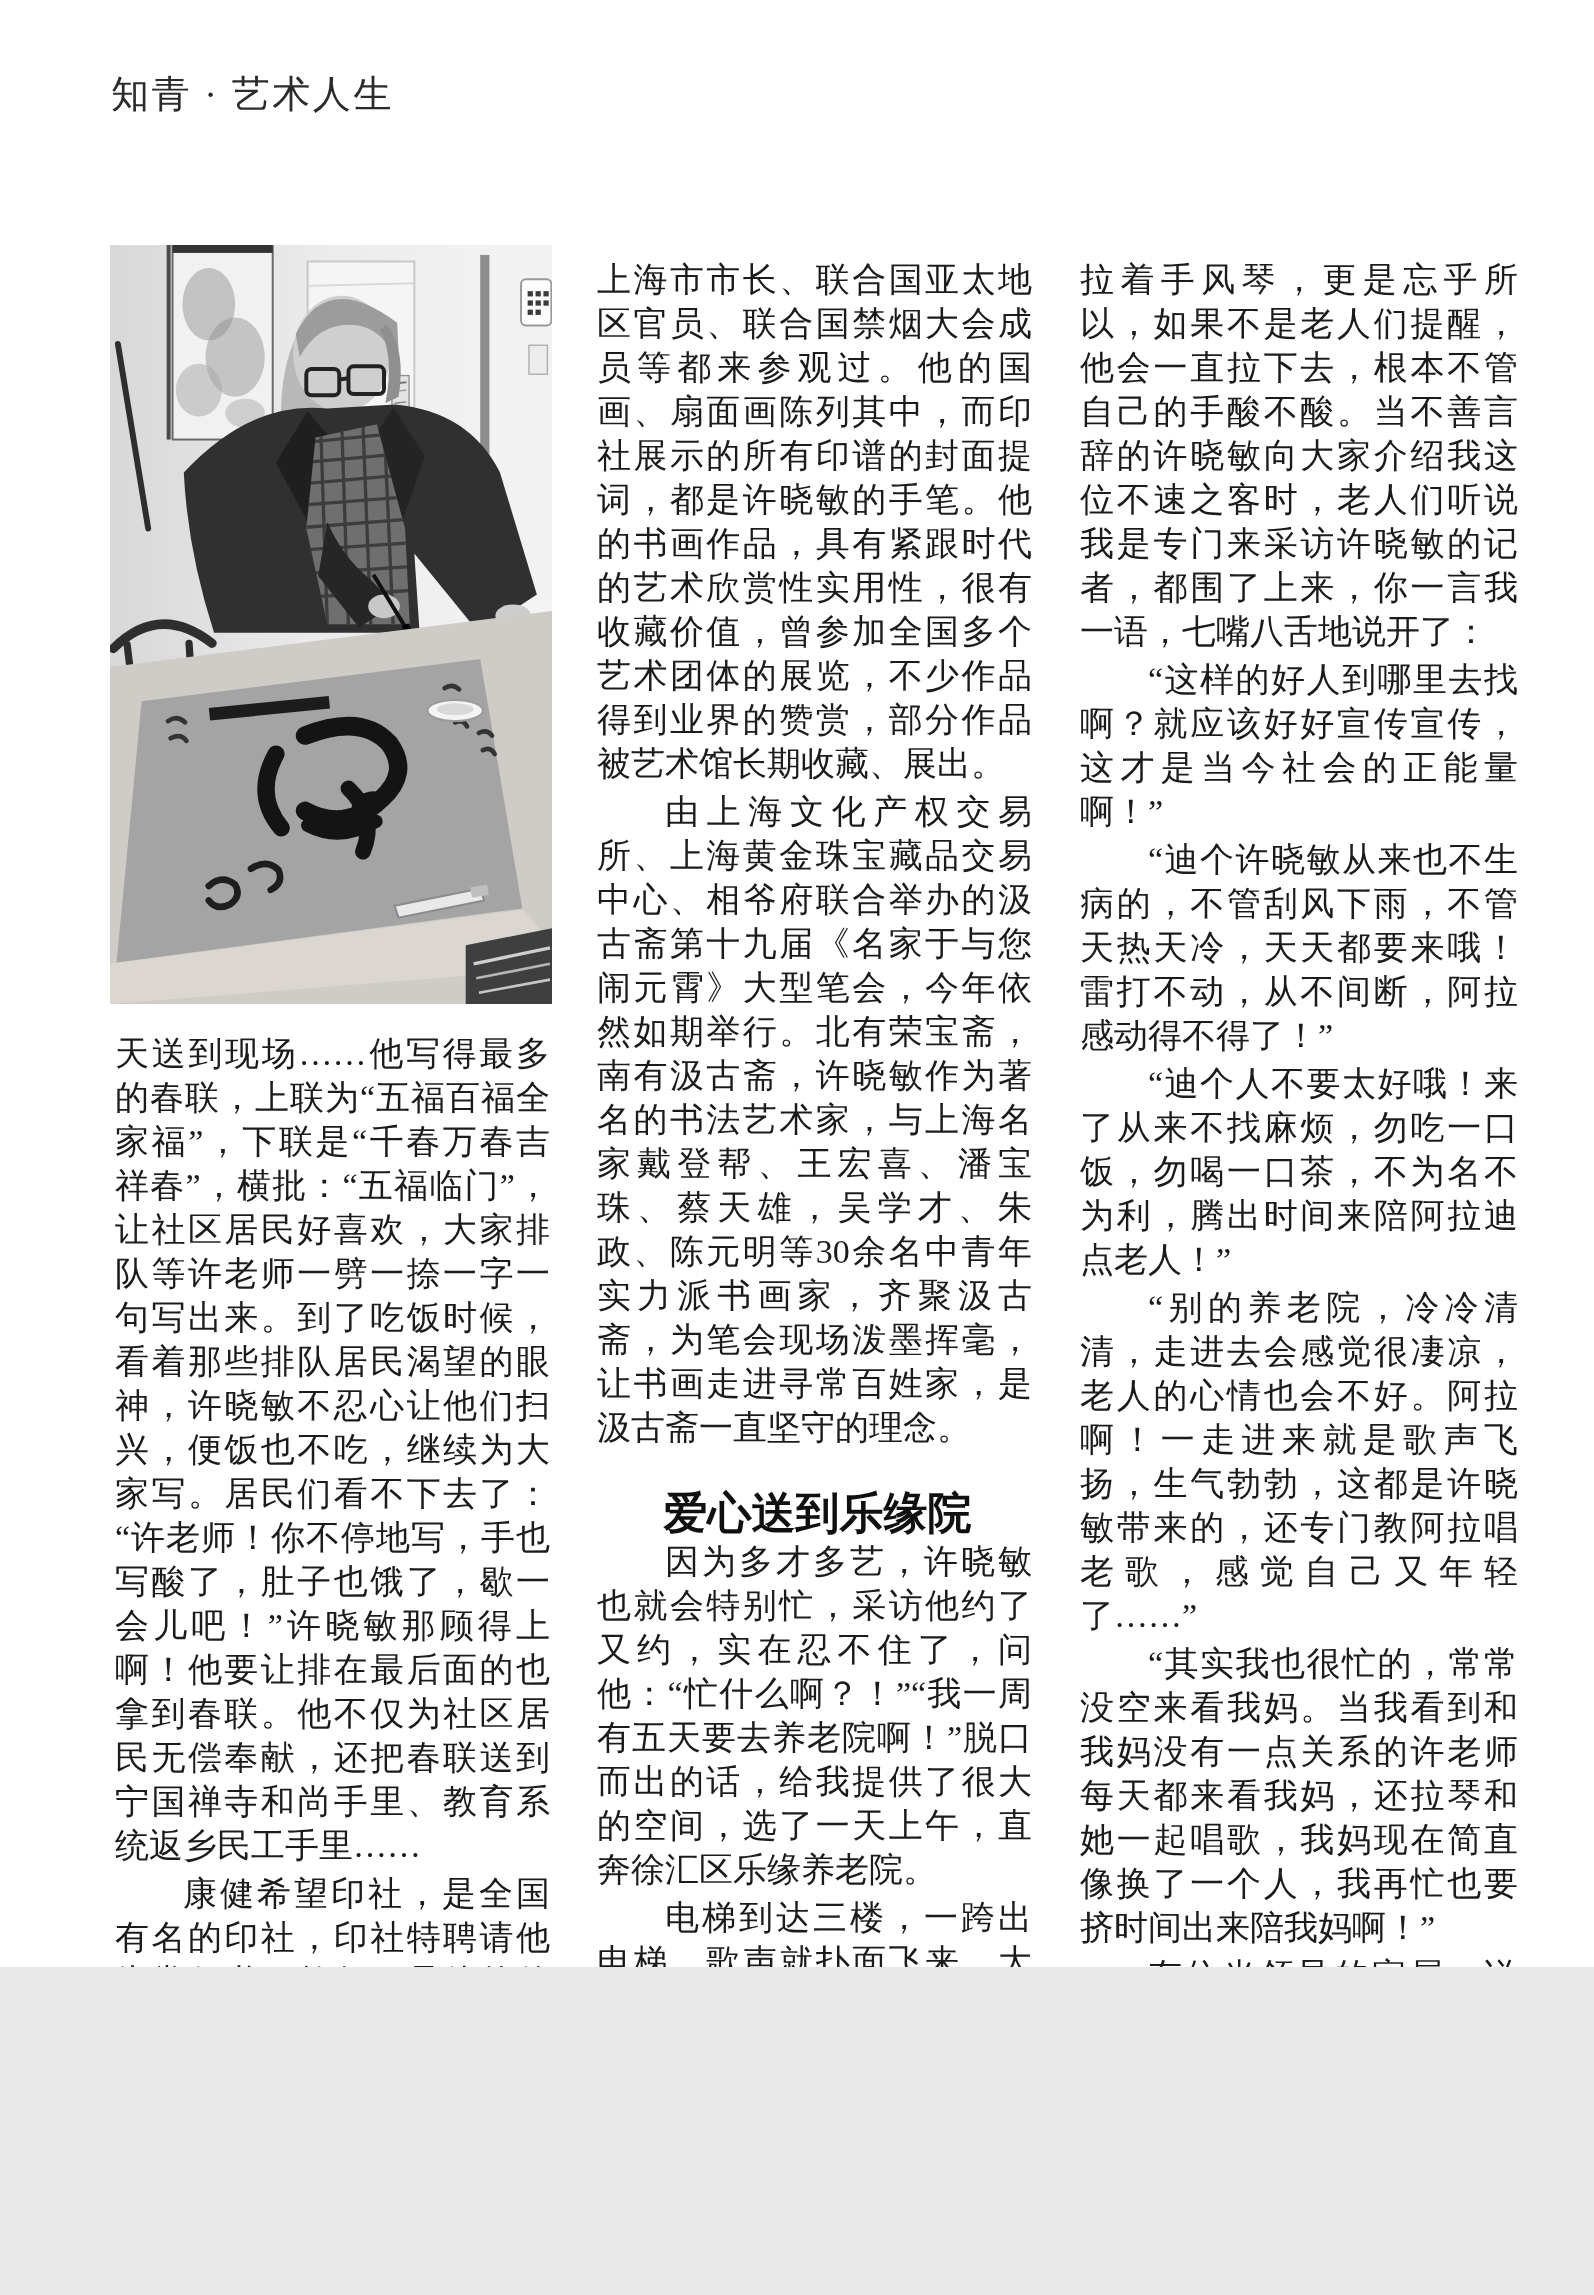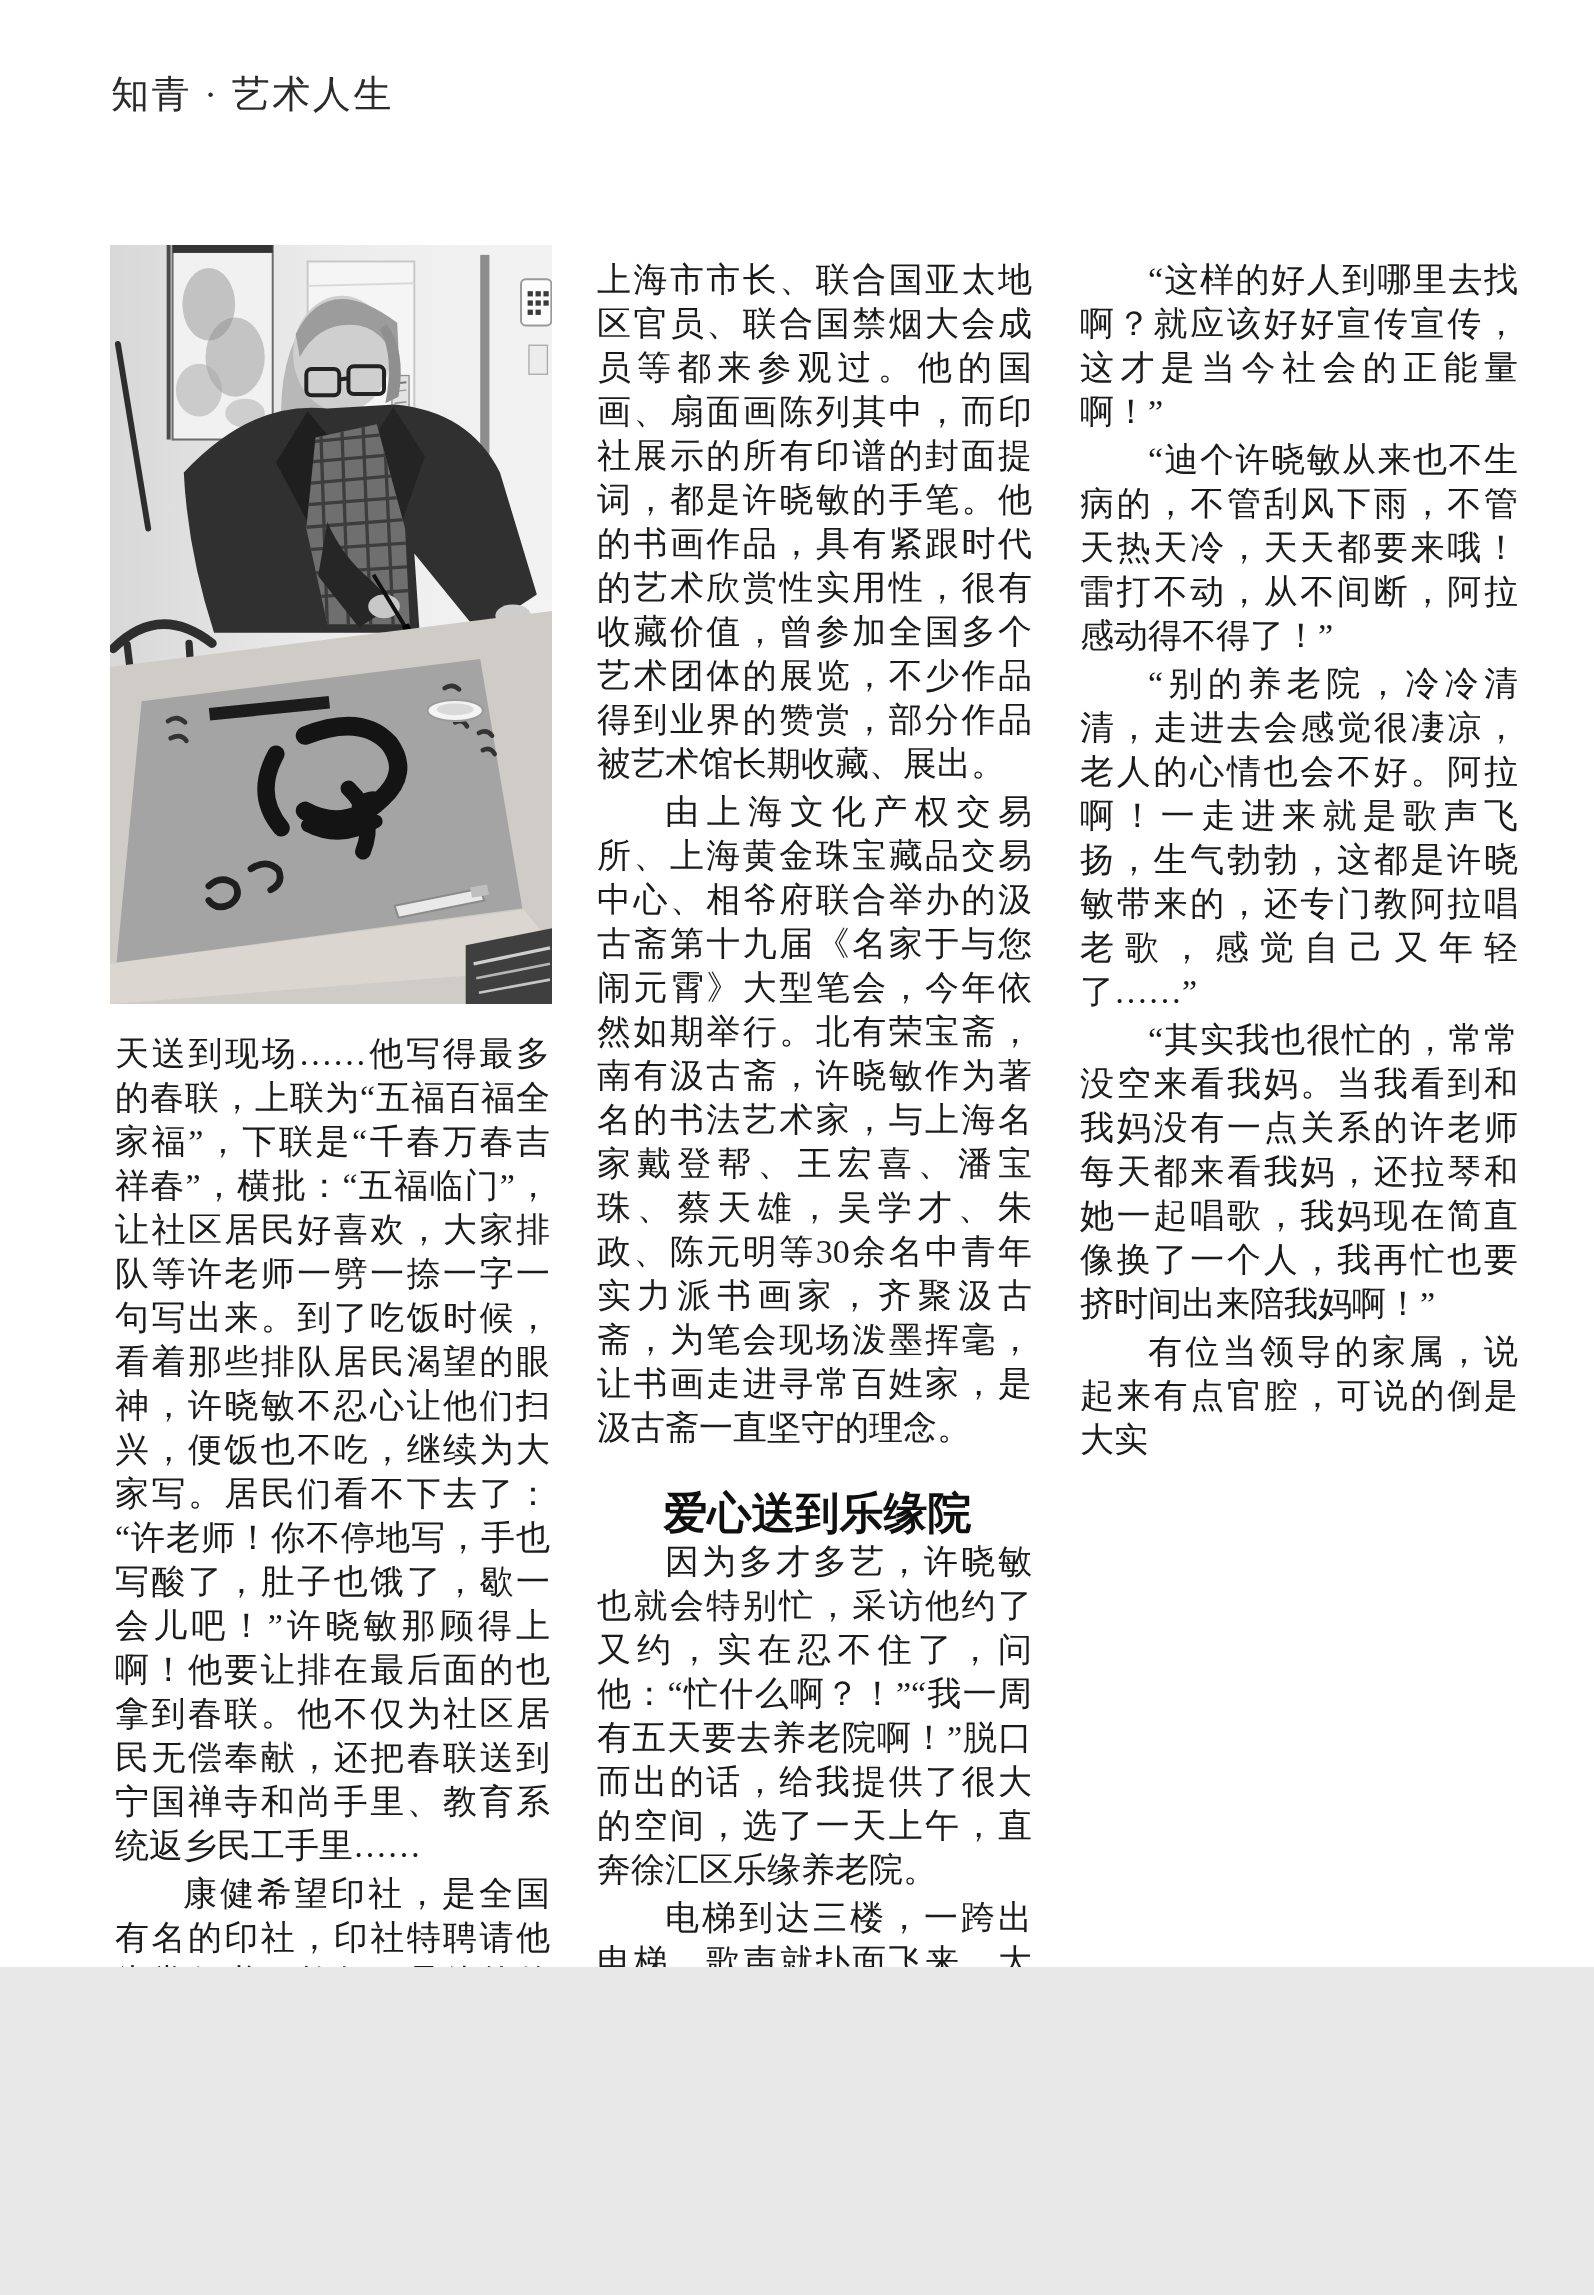--- a/index.html
+++ b/index.html
@@ -204,22 +204,24 @@
 
   <div class="col" id="col2">
     <p>上海市市长、联合国亚太地区官员、联合国禁烟大会成员等都来参观过。他的国画、扇面画陈列其中，而印社展示的所有印谱的封面提词，都是许晓敏的手笔。他的书画作品，具有紧跟时代的艺术欣赏性实用性，很有收藏价值，曾参加全国多个艺术团体的展览，不少作品得到业界的赞赏，部分作品被艺术馆长期收藏、展出。</p>
     <p class="indent">由上海文化产权交易所、上海黄金珠宝藏品交易中心、相爷府联合举办的汲古斋第十九届《名家于与您闹元霄》大型笔会，今年依然如期举行。北有荣宝斋，南有汲古斋，许晓敏作为著名的书法艺术家，与上海名家戴登帮、王宏喜、潘宝珠、蔡天雄，吴学才、朱政、陈元明等30余名中青年实力派书画家，齐聚汲古斋，为笔会现场泼墨挥毫，让书画走进寻常百姓家，是汲古斋一直坚守的理念。</p>
     <div class="subheading">爱心送到乐缘院</div>
     <p class="indent">因为多才多艺，许晓敏也就会特别忙，采访他约了又约，实在忍不住了，问他：“忙什么啊？！”“我一周有五天要去养老院啊！”脱口而出的话，给我提供了很大的空间，选了一天上午，直奔徐汇区乐缘养老院。</p>
     <p class="indent">电梯到达三楼，一跨出电梯，歌声就扑面飞来。大厅里，许晓敏拉手风琴。老人们放声唱着，一首接一首：《北京的金山上》、《我爱祖国的蓝天》、《绣金匾》……这些经典老歌，让老人们越唱越开心。许晓敏</p>
   </div>
 
   <div class="col" id="col3">
+    <p>拉着手风琴，更是忘乎所以，如果不是老人们提醒，他会一直拉下去，根本不管自己的手酸不酸。当不善言辞的许晓敏向大家介绍我这位不速之客时，老人们听说我是专门来采访许晓敏的记者，都围了上来，你一言我一语，七嘴八舌地说开了：</p>
     <p class="indent">“这样的好人到哪里去找啊？就应该好好宣传宣传，这才是当今社会的正能量啊！”</p>
     <p class="indent">“迪个许晓敏从来也不生病的，不管刮风下雨，不管天热天冷，天天都要来哦！雷打不动，从不间断，阿拉感动得不得了！”</p>
+    <p class="indent">“迪个人不要太好哦！来了从来不找麻烦，勿吃一口饭，勿喝一口茶，不为名不为利，腾出时间来陪阿拉迪点老人！”</p>
     <p class="indent">“别的养老院，冷冷清清，走进去会感觉很凄凉，老人的心情也会不好。阿拉啊！一走进来就是歌声飞扬，生气勃勃，这都是许晓敏带来的，还专门教阿拉唱老歌，感觉自己又年轻了……”</p>
     <p class="indent">“其实我也很忙的，常常没空来看我妈。当我看到和我妈没有一点关系的许老师每天都来看我妈，还拉琴和她一起唱歌，我妈现在简直像换了一个人，我再忙也要挤时间出来陪我妈啊！”</p>
     <p class="indent">有位当领导的家属，说起来有点官腔，可说的倒是大实</p>
   </div>
 
   <div class="footer">
     <span class="label">page</span>
     <span class="num">40</span>
   </div>
 

